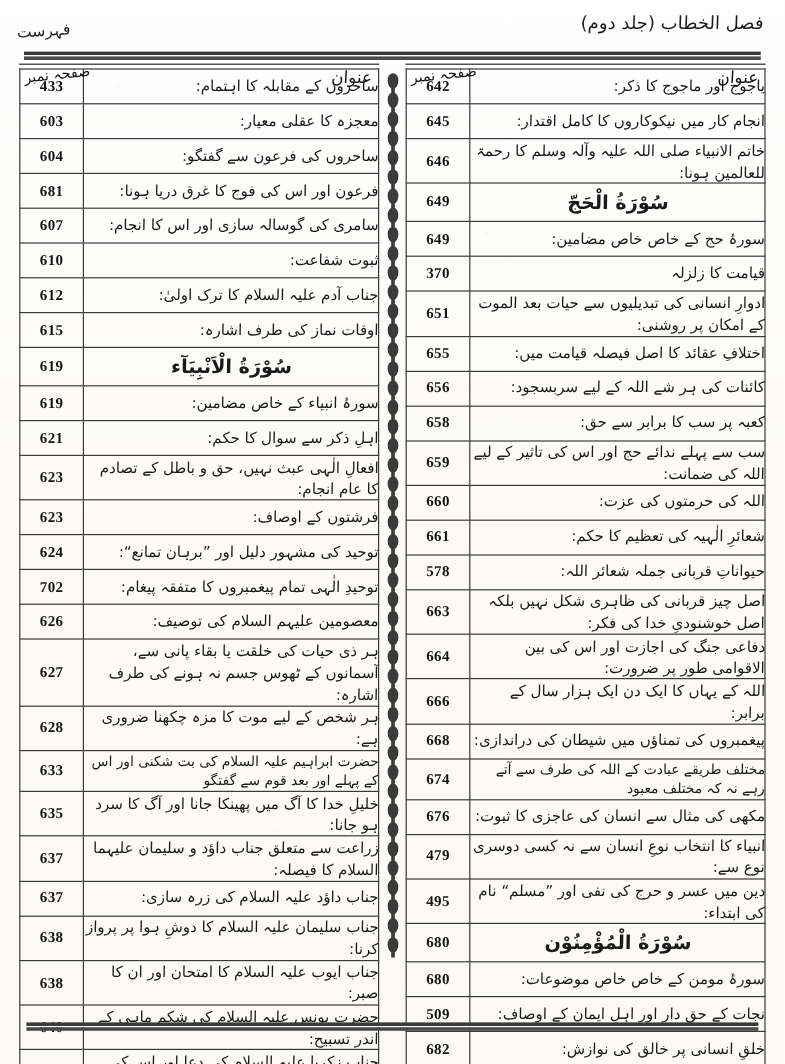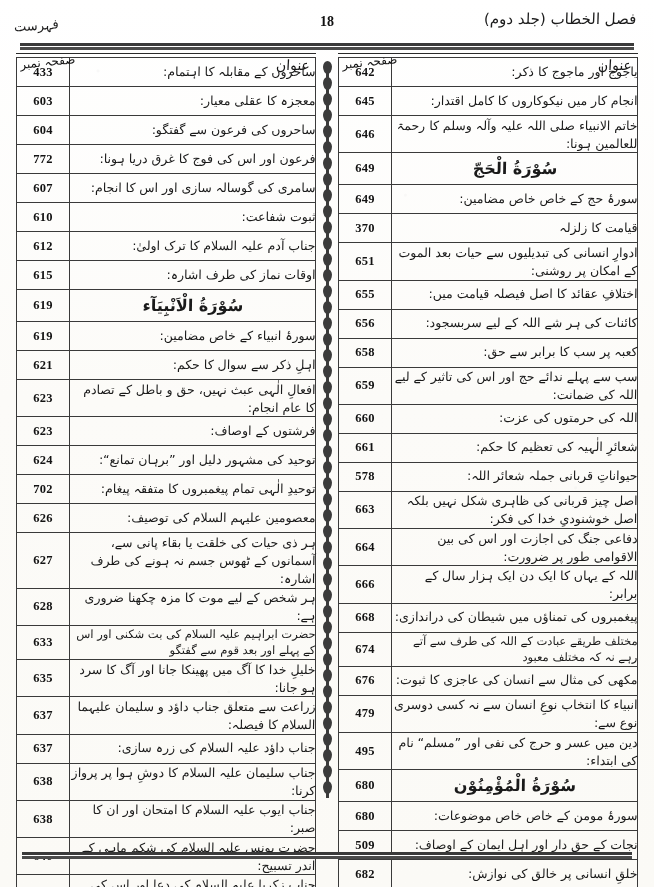--- a/index.html
+++ b/index.html
@@ -211,21 +211,20 @@
   
   td.title-cell.overflow { font-size: 11.5px; }
 </style>
 </head>
 <body>
 
 <div class="page">
 
   <div class="running-head">
     <div class="rh-book">فصل الخطاب (جلد دوم)</div>
-    <div class="rh-pageno">18</div>
     <div class="rh-section">فہرست</div>
   </div>
 
   <div class="head-rule">
     <span class="r1"></span>
       <span class="r2"></span>
       <span class="r3"></span>
   </div>
 
   <div class="body-area">
@@ -244,21 +243,21 @@
             <tr>
               <td class="title-cell">معجزہ کا عقلی معیار:</td>
               <td class="num-cell">603</td>
             </tr>
             <tr>
               <td class="title-cell">ساحروں کی فرعون سے گفتگو:</td>
               <td class="num-cell">604</td>
             </tr>
             <tr>
               <td class="title-cell">فرعون اور اس کی فوج کا غرق دریا ہونا:</td>
-              <td class="num-cell">772</td>
+              <td class="num-cell">681</td>
             </tr>
             <tr>
               <td class="title-cell">سامری کی گوسالہ سازی اور اس کا انجام:</td>
               <td class="num-cell">607</td>
             </tr>
             <tr>
               <td class="title-cell">ثبوت شفاعت:</td>
               <td class="num-cell">610</td>
             </tr>
             <tr>

